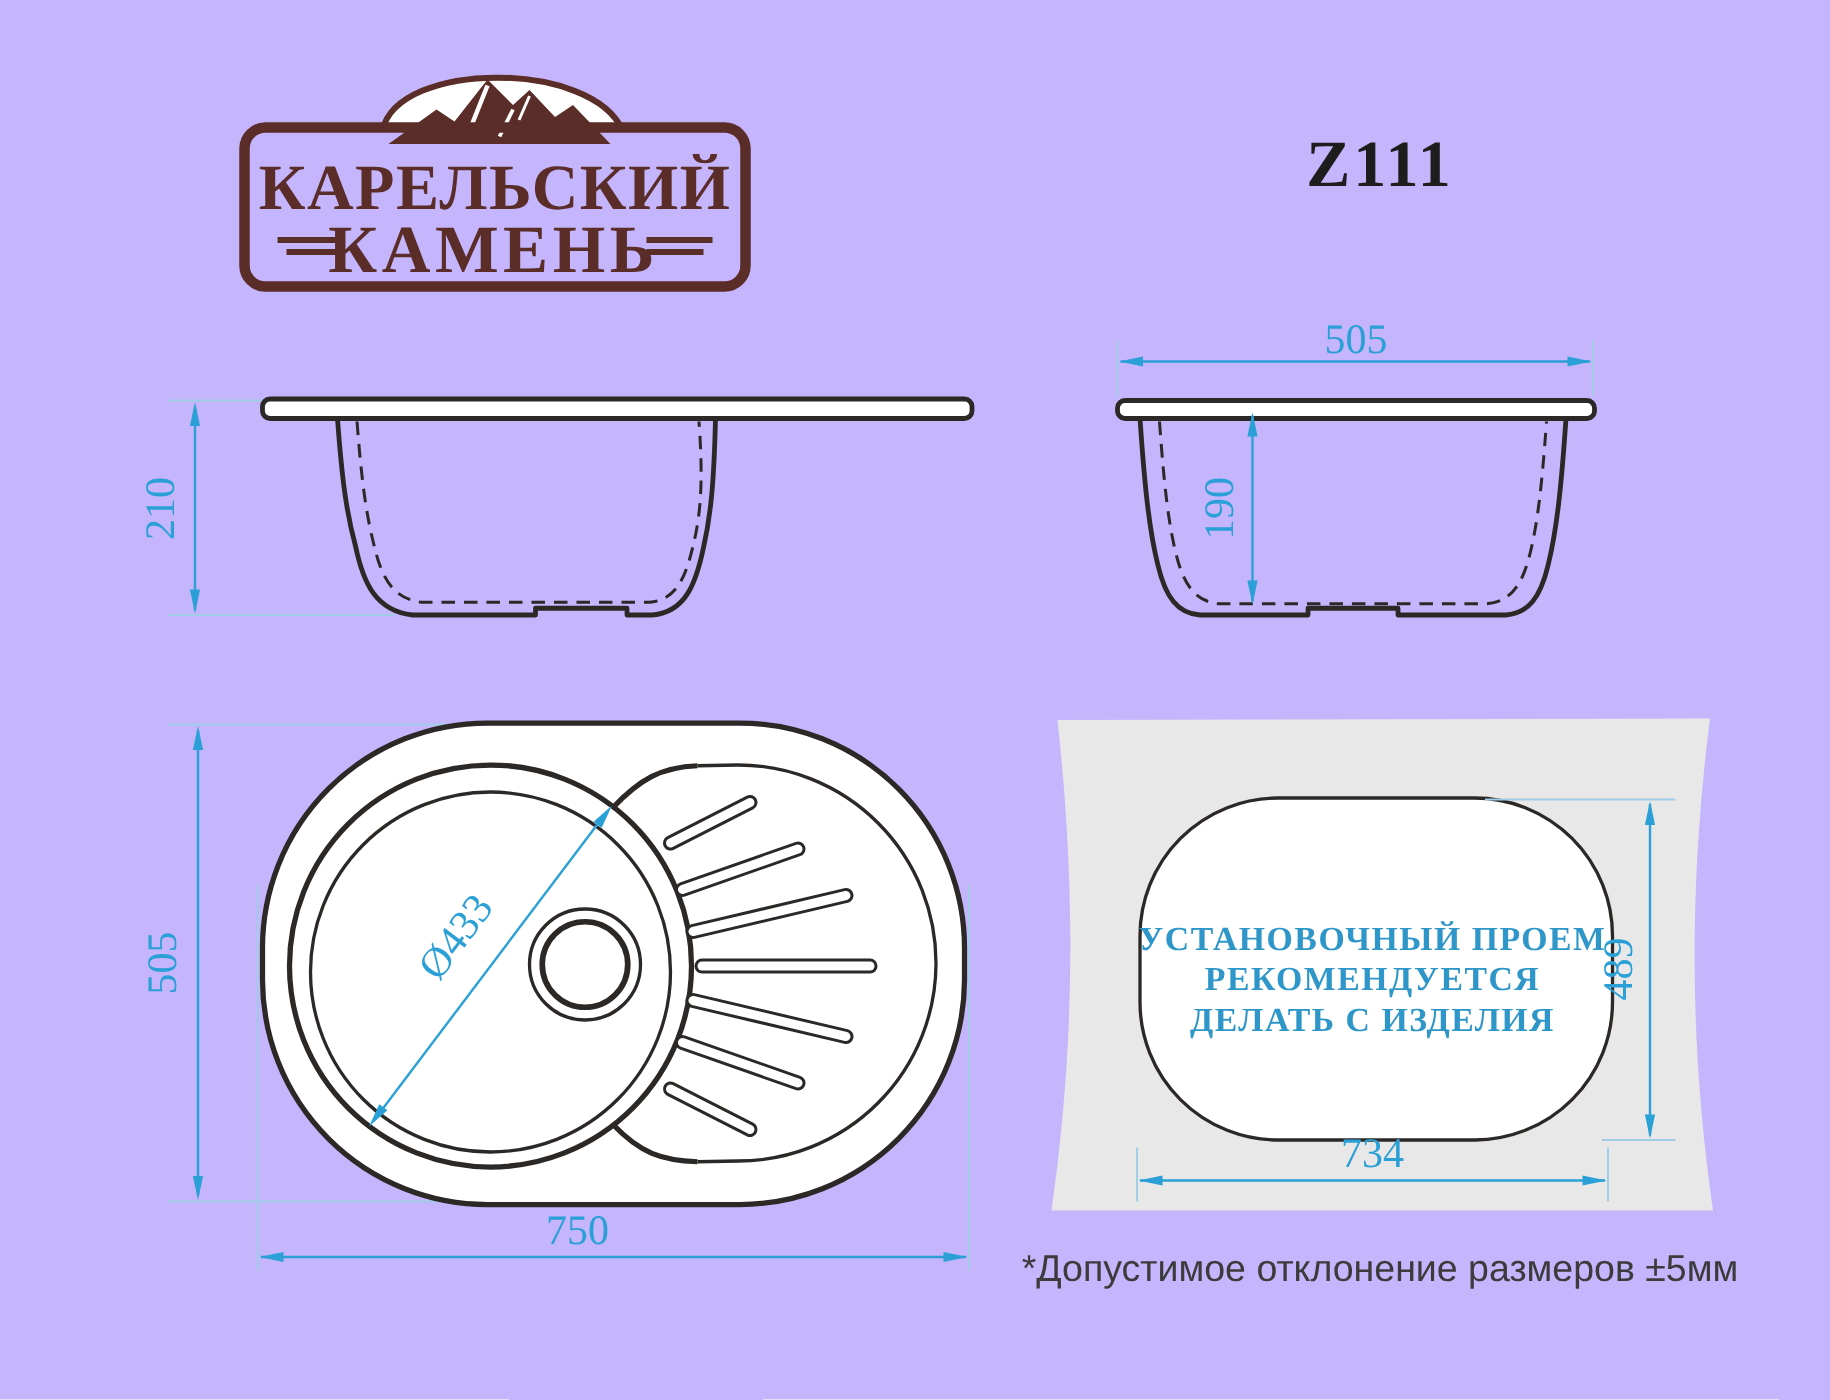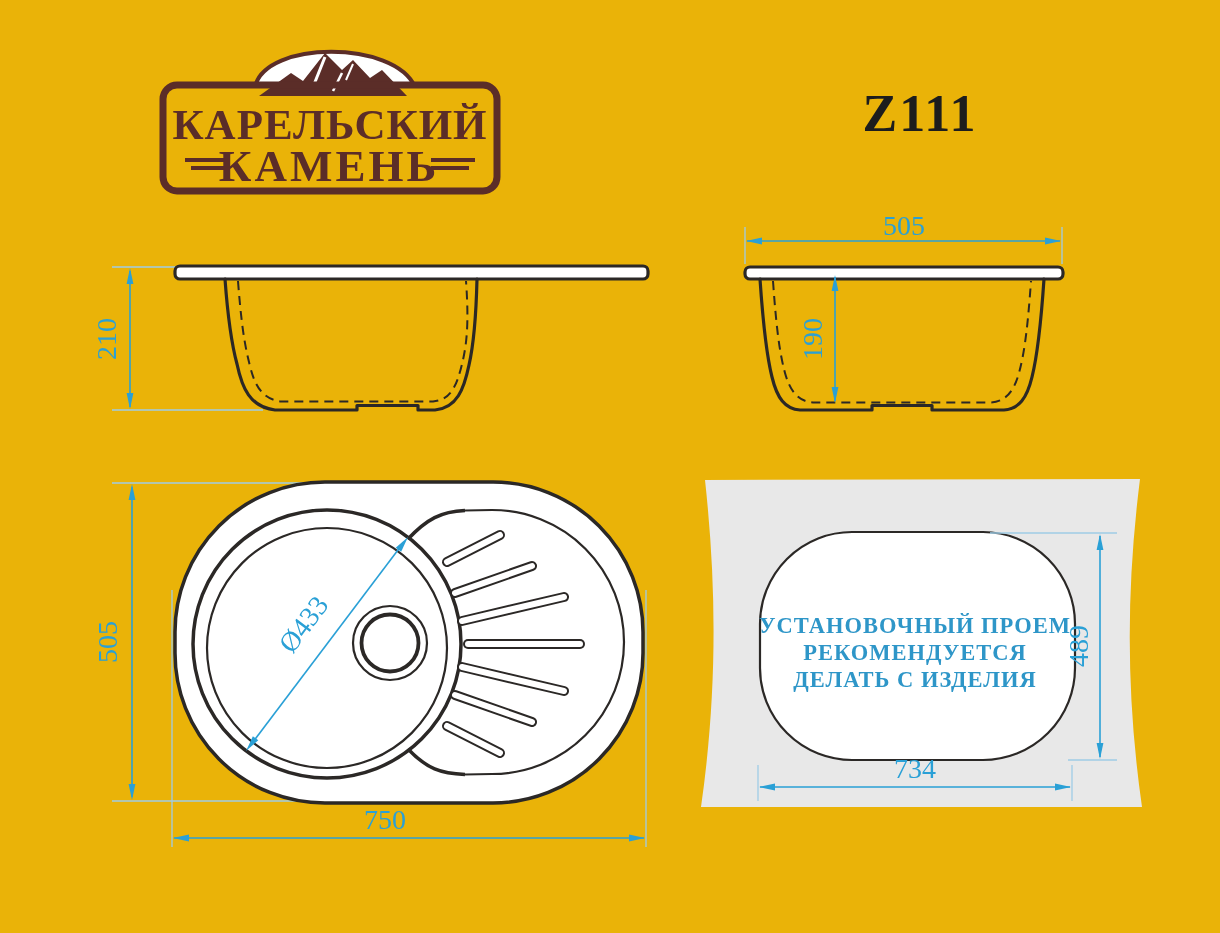--- a/index.html
+++ b/index.html
@@ -1,21 +1,21 @@
 <!DOCTYPE html>
 <html><head>
 <meta charset="utf-8">
 <style>
   html,body{margin:0;padding:0;background:#ffffff;}
-  #page{position:relative;width:1220px;height:933px;background:#eab308;overflow:hidden;
+  #page{position:relative;width:1220px;height:933px;background:#c4b5fd;overflow:hidden;
         font-family:"Liberation Serif", serif;}
   .abs{position:absolute;}
   
   #model-title{left:700px;top:84px;width:440px;text-align:center;
-    font-size:52px;font-weight:bold;color:#1d1d1d;letter-spacing:2px;}
+    font-size:44px;font-weight:bold;color:#1d1d1d;letter-spacing:2px;}
   #size-caption{left:660px;top:141px;width:520px;text-align:center;
     font-size:37px;color:#262626;font-variant:small-caps;letter-spacing:1px;}
   
   #footnote{left:680px;top:832px;width:480px;text-align:center;
     font-family:"Liberation Sans", sans-serif;font-size:25px;color:#3b3b3b;}
   
   .line3  {stroke:#2b2826;stroke-width:3.2;fill:none;stroke-linejoin:round;stroke-linecap:round;}
   .line35 {stroke:#2b2826;stroke-width:3.5;fill:none;stroke-linejoin:round;}
   .line22 {stroke:#2b2826;stroke-width:2.2;fill:none;}
   .dash   {stroke:#2b2826;stroke-width:2;fill:none;stroke-dasharray:9 6;stroke-linejoin:round;}
@@ -179,14 +179,15 @@
 
     <line x1="68" y1="300" x2="68" y2="336" class="ext"></line>
     <line x1="382" y1="300" x2="382" y2="336" class="ext"></line>
 
     <line x1="70" y1="322" x2="380" y2="322" class="dim"></line>
     <polygon points="69,322 85,318.6 85,325.4" class="arr"></polygon>
     <polygon points="381,322 365,318.6 365,325.4" class="arr"></polygon>
     <text x="225" y="313" text-anchor="middle" class="dimtxt">734</text>
   </svg>
 
+  <div class="abs" id="footnote">*Допустимое отклонение размеров ±5мм</div>
 
 </div>
 
 </body></html>

